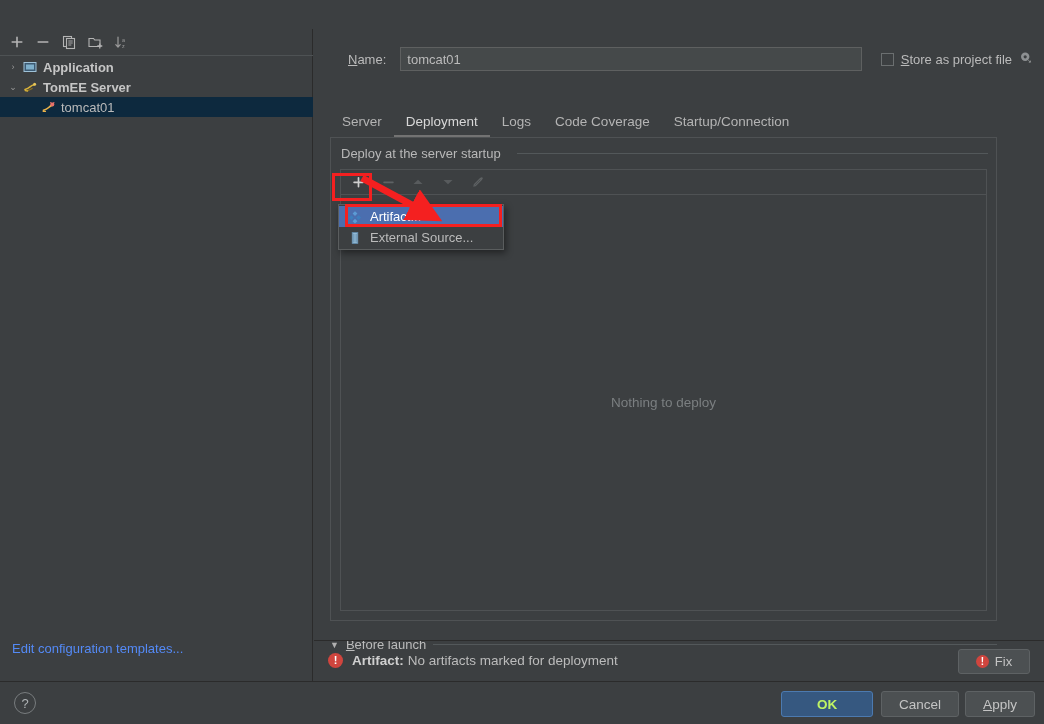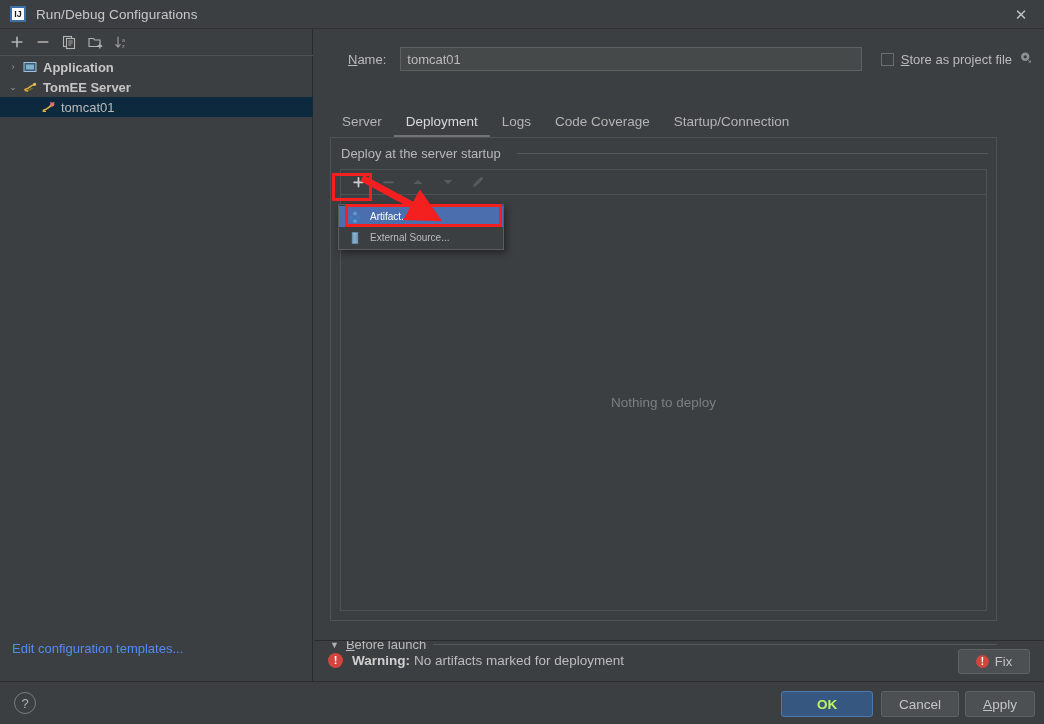--- a/index.html
+++ b/index.html
@@ -162,21 +162,21 @@
     width: 166px;
     background: #3c3f41;
     border: 1px solid #5a5d5e;
     box-shadow: 2px 3px 7px rgba(0,0,0,.45);
     z-index: 40;
     padding: 1px 0;
   }
   .popup-item {
     height: 21px; display: flex; align-items: center;
     padding-left: 8px; gap: 7px; cursor: default;
-    font-size: 10px; color: #bbbbbb;
+    font-size: 13px; color: #bbbbbb;
   }
   .popup-item.selected { background: #4b6eaf; color: #ffffff; }
   .pi-icon { width: 16px; height: 16px; display: flex; align-items: center; justify-content: center; flex: none; }
 
   
   .ann-box {
     position: absolute; border: 3px solid #f42020;
     z-index: 60; pointer-events: none;
   }
   .ann-arrow { position: absolute; z-index: 59; pointer-events: none; }
@@ -254,25 +254,20 @@
     right: 9px; width: 70px;
     background: #4c5052; border: 1px solid #5e6264; color: #c4c4c4;
   }
   .btn-apply u { text-decoration: underline; }
 </style>
 </head>
 <body>
 
 <div id="app">
 
-  <div class="titlebar">
-    <div class="title-icon">IJ</div>
-    <div class="title-text">Run/Debug Configurations</div>
-    <div class="title-close">✕</div>
-  </div>
 
   <div class="left-panel">
 
     <div class="lp-toolbar">
       <div class="tb-btn">
         <svg width="14" height="14" viewBox="0 0 14 14">
             <path d="M7 2.2v9.6M2.2 7h9.6" stroke="#b4b4b4" stroke-width="1.6" stroke-linecap="round"></path>
           </svg>
       </div>
       <div class="tb-btn">
@@ -452,21 +447,21 @@
       <marker id="arrowhead" markerWidth="5" markerHeight="5" refX="2.2" refY="2.5" orient="auto">
         <polygon points="0,0 5,2.5 0,5" fill="#f42020"></polygon>
       </marker>
     </defs>
     <line x1="22" y1="8" x2="85" y2="42" stroke="#f42020" stroke-width="7" marker-end="url(#arrowhead)"></line>
   </svg>
 
   <div class="sep-h" style="left:314px; top:640px; width:730px; height:1px;"></div>
   <div class="warn-strip">
     <span class="warn-icon">!</span>
-    <span class="warn-bold">Warning:</span>
+    <span class="warn-bold">Artifact:</span>
     <span class="warn-text">No artifacts marked for deployment</span>
     <div class="fix-btn">
       <span class="fix-ic">!</span>
       <span>Fix</span>
     </div>
   </div>
 
   <div class="footer">
     <div class="help-btn">?</div>
     <div class="btn btn-ok">OK</div>

